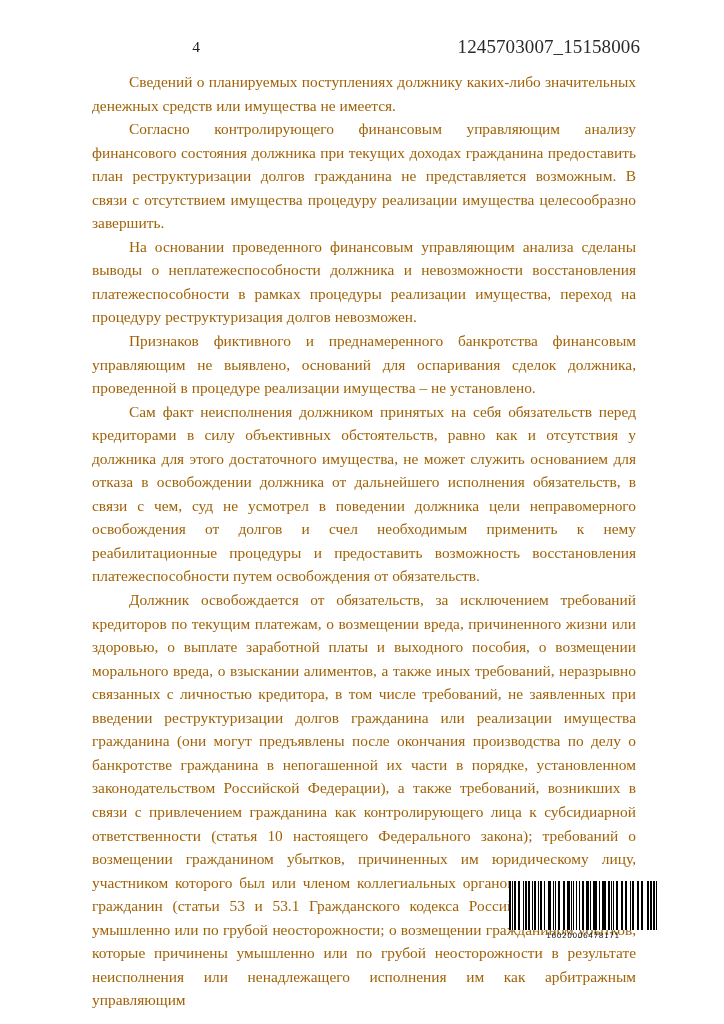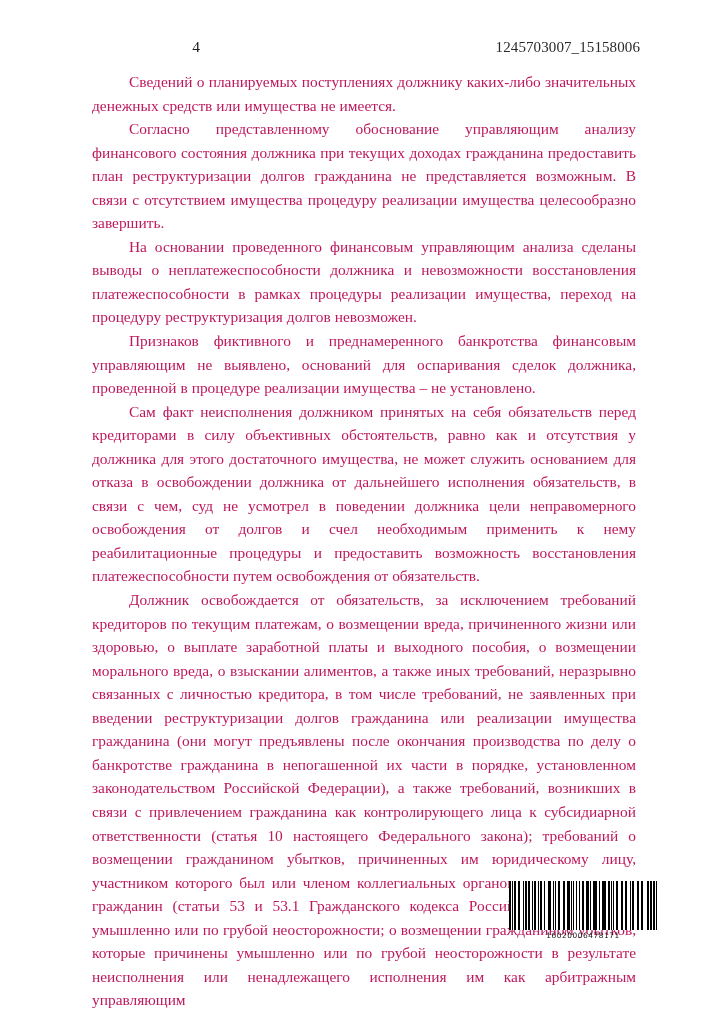--- a/index.html
+++ b/index.html
@@ -39,42 +39,42 @@
     left: 0;
     width: 208px;
     text-align: center;
     font-size: 15.5px;
     line-height: 18px;
     color: #1b1b1b;
   }
   .header-doc-id {
     position: absolute;
     right: -4px;
-    font-size: 15px;
+    font-size: 19px;
     line-height: 18px;
     letter-spacing: 0.1px;
     color: #2a2a2a;
     white-space: nowrap;
   }
 
   
   .doc-body {
     position: absolute;
     left: 92px;
     top: 70px;
     width: 544px;
   }
   .doc-paragraph {
     margin: 0;
     text-align: justify;
     text-justify: inter-word;
     text-indent: 37px;
     font-size: 15.4px;
     line-height: 23.55px;
-    color: #be185d;
+    color: #a16207;
     hyphens: none;
     word-spacing: 0.1px;
   }
   .doc-paragraph:last-child {
     text-align: justify;
   }
 
   
   .barcode-block {
     position: absolute;
@@ -104,21 +104,21 @@
 
 <div class="page">
 
   <div class="page-header">
     <div class="header-page-number">4</div>
     <div class="header-doc-id">1245703007_15158006</div>
   </div>
 
   <div class="doc-body">
     <p class="doc-paragraph">Сведений о планируемых поступлениях должнику каких-либо значительных денежных средств или имущества не имеется.</p>
-    <p class="doc-paragraph">Согласно представленному обоснование управляющим анализу финансового состояния должника при текущих доходах гражданина предоставить план реструктуризации долгов гражданина не представляется возможным. В связи с отсутствием имущества процедуру реализации имущества целесообразно завершить.</p>
+    <p class="doc-paragraph">Согласно контролирующего финансовым управляющим анализу финансового состояния должника при текущих доходах гражданина предоставить план реструктуризации долгов гражданина не представляется возможным. В связи с отсутствием имущества процедуру реализации имущества целесообразно завершить.</p>
     <p class="doc-paragraph">На основании проведенного финансовым управляющим анализа сделаны выводы о неплатежеспособности должника и невозможности восстановления платежеспособности в рамках процедуры реализации имущества, переход на процедуру реструктуризация долгов невозможен.</p>
     <p class="doc-paragraph">Признаков фиктивного и преднамеренного банкротства финансовым управляющим не выявлено, оснований для оспаривания сделок должника, проведенной в процедуре реализации имущества – не установлено.</p>
     <p class="doc-paragraph">Сам факт неисполнения должником принятых на себя обязательств перед кредиторами в силу объективных обстоятельств, равно как и отсутствия у должника для этого достаточного имущества, не может служить основанием для отказа в освобождении должника от дальнейшего исполнения обязательств, в связи с чем, суд не усмотрел в поведении должника цели неправомерного освобождения от долгов и счел необходимым применить к нему реабилитационные процедуры и предоставить возможность восстановления платежеспособности путем освобождения от обязательств.</p>
     <p class="doc-paragraph">Должник освобождается от обязательств, за исключением требований кредиторов по текущим платежам, о возмещении вреда, причиненного жизни или здоровью, о выплате заработной платы и выходного пособия, о возмещении морального вреда, о взыскании алиментов, а также иных требований, неразрывно связанных с личностью кредитора, в том числе требований, не заявленных при введении реструктуризации долгов гражданина или реализации имущества гражданина (они могут предъявлены после окончания производства по делу о банкротстве гражданина в непогашенной их части в порядке, установленном законодательством Российской Федерации), а также требований, возникших в связи с привлечением гражданина как контролирующего лица к субсидиарной ответственности (статья 10 настоящего Федерального закона); требований о возмещении гражданином убытков, причиненных им юридическому лицу, участником которого был или членом коллегиальных органов которого являлся гражданин (статьи 53 и 53.1 Гражданского кодекса Российской Федерации), умышленно или по грубой неосторожности; о возмещении гражданином убытков, которые причинены умышленно или по грубой неосторожности в результате неисполнения или ненадлежащего исполнения им как арбитражным управляющим</p>
   </div>
 
   <div class="barcode-block">
     <div class="barcode-bars" id="barcode-bars" style="background-image: linear-gradient(to right, rgb(0, 0, 0) 0%, rgb(0, 0, 0) 0.6024%, rgb(0, 0, 0) 0.6024%, rgb(0, 0, 0) 1.2048%, rgb(255, 255, 255) 1.2048%, rgb(255, 255, 255) 1.8072%, rgb(0, 0, 0) 1.8072%, rgb(0, 0, 0) 2.4096%, rgb(255, 255, 255) 2.4096%, rgb(255, 255, 255) 3.012%, rgb(255, 255, 255) 3.012%, rgb(255, 255, 255) 3.6145%, rgb(0, 0, 0) 3.6145%, rgb(0, 0, 0) 4.2169%, rgb(0, 0, 0) 4.2169%, rgb(0, 0, 0) 4.8193%, rgb(255, 255, 255) 4.8193%, rgb(255, 255, 255) 5.4217%, rgb(255, 255, 255) 5.4217%, rgb(255, 255, 255) 6.0241%, rgb(0, 0, 0) 6.0241%, rgb(0, 0, 0) 6.6265%, rgb(0, 0, 0) 6.6265%, rgb(0, 0, 0) 7.2289%, rgb(255, 255, 255) 7.2289%, rgb(255, 255, 255) 7.8313%, rgb(0, 0, 0) 7.8313%, rgb(0, 0, 0) 8.4337%, rgb(255, 255, 255) 8.4337%, rgb(255, 255, 255) 9.0361%, rgb(255, 255, 255) 9.0361%, rgb(255, 255, 255) 9.6386%, rgb(0, 0, 0) 9.6386%, rgb(0, 0, 0) 10.241%, rgb(255, 255, 255) 10.241%, rgb(255, 255, 255) 10.8434%, rgb(0, 0, 0) 10.8434%, rgb(0, 0, 0) 11.4458%, rgb(0, 0, 0) 11.4458%, rgb(0, 0, 0) 12.0482%, rgb(255, 255, 255) 12.0482%, rgb(255, 255, 255) 12.6506%, rgb(0, 0, 0) 12.6506%, rgb(0, 0, 0) 13.253%, rgb(0, 0, 0) 13.253%, rgb(0, 0, 0) 13.8554%, rgb(0, 0, 0) 13.8554%, rgb(0, 0, 0) 14.4578%, rgb(255, 255, 255) 14.4578%, rgb(255, 255, 255) 15.0602%, rgb(255, 255, 255) 15.0602%, rgb(255, 255, 255) 15.6627%, rgb(0, 0, 0) 15.6627%, rgb(0, 0, 0) 16.2651%, rgb(255, 255, 255) 16.2651%, rgb(255, 255, 255) 16.8675%, rgb(0, 0, 0) 16.8675%, rgb(0, 0, 0) 17.4699%, rgb(0, 0, 0) 17.4699%, rgb(0, 0, 0) 18.0723%, rgb(255, 255, 255) 18.0723%, rgb(255, 255, 255) 18.6747%, rgb(255, 255, 255) 18.6747%, rgb(255, 255, 255) 19.2771%, rgb(0, 0, 0) 19.2771%, rgb(0, 0, 0) 19.8795%, rgb(0, 0, 0) 19.8795%, rgb(0, 0, 0) 20.4819%, rgb(255, 255, 255) 20.4819%, rgb(255, 255, 255) 21.0843%, rgb(0, 0, 0) 21.0843%, rgb(0, 0, 0) 21.6867%, rgb(0, 0, 0) 21.6867%, rgb(0, 0, 0) 22.2892%, rgb(255, 255, 255) 22.2892%, rgb(255, 255, 255) 22.8916%, rgb(255, 255, 255) 22.8916%, rgb(255, 255, 255) 23.494%, rgb(0, 0, 0) 23.494%, rgb(0, 0, 0) 24.0964%, rgb(255, 255, 255) 24.0964%, rgb(255, 255, 255) 24.6988%, rgb(0, 0, 0) 24.6988%, rgb(0, 0, 0) 25.3012%, rgb(255, 255, 255) 25.3012%, rgb(255, 255, 255) 25.9036%, rgb(255, 255, 255) 25.9036%, rgb(255, 255, 255) 26.506%, rgb(0, 0, 0) 26.506%, rgb(0, 0, 0) 27.1084%, rgb(0, 0, 0) 27.1084%, rgb(0, 0, 0) 27.7108%, rgb(0, 0, 0) 27.7108%, rgb(0, 0, 0) 28.3133%, rgb(255, 255, 255) 28.3133%, rgb(255, 255, 255) 28.9157%, rgb(255, 255, 255) 28.9157%, rgb(255, 255, 255) 29.5181%, rgb(0, 0, 0) 29.5181%, rgb(0, 0, 0) 30.1205%, rgb(0, 0, 0) 30.1205%, rgb(0, 0, 0) 30.7229%, rgb(255, 255, 255) 30.7229%, rgb(255, 255, 255) 31.3253%, rgb(0, 0, 0) 31.3253%, rgb(0, 0, 0) 31.9277%, rgb(255, 255, 255) 31.9277%, rgb(255, 255, 255) 32.5301%, rgb(255, 255, 255) 32.5301%, rgb(255, 255, 255) 33.1325%, rgb(0, 0, 0) 33.1325%, rgb(0, 0, 0) 33.7349%, rgb(0, 0, 0) 33.7349%, rgb(0, 0, 0) 34.3373%, rgb(255, 255, 255) 34.3373%, rgb(255, 255, 255) 34.9398%, rgb(255, 255, 255) 34.9398%, rgb(255, 255, 255) 35.5422%, rgb(0, 0, 0) 35.5422%, rgb(0, 0, 0) 36.1446%, rgb(255, 255, 255) 36.1446%, rgb(255, 255, 255) 36.747%, rgb(0, 0, 0) 36.747%, rgb(0, 0, 0) 37.3494%, rgb(0, 0, 0) 37.3494%, rgb(0, 0, 0) 37.9518%, rgb(255, 255, 255) 37.9518%, rgb(255, 255, 255) 38.5542%, rgb(255, 255, 255) 38.5542%, rgb(255, 255, 255) 39.1566%, rgb(0, 0, 0) 39.1566%, rgb(0, 0, 0) 39.759%, rgb(0, 0, 0) 39.759%, rgb(0, 0, 0) 40.3614%, rgb(0, 0, 0) 40.3614%, rgb(0, 0, 0) 40.9639%, rgb(255, 255, 255) 40.9639%, rgb(255, 255, 255) 41.5663%, rgb(0, 0, 0) 41.5663%, rgb(0, 0, 0) 42.1687%, rgb(0, 0, 0) 42.1687%, rgb(0, 0, 0) 42.7711%, rgb(255, 255, 255) 42.7711%, rgb(255, 255, 255) 43.3735%, rgb(0, 0, 0) 43.3735%, rgb(0, 0, 0) 43.9759%, rgb(255, 255, 255) 43.9759%, rgb(255, 255, 255) 44.5783%, rgb(255, 255, 255) 44.5783%, rgb(255, 255, 255) 45.1807%, rgb(0, 0, 0) 45.1807%, rgb(0, 0, 0) 45.7831%, rgb(255, 255, 255) 45.7831%, rgb(255, 255, 255) 46.3855%, rgb(255, 255, 255) 46.3855%, rgb(255, 255, 255) 46.988%, rgb(0, 0, 0) 46.988%, rgb(0, 0, 0) 47.5904%, rgb(0, 0, 0) 47.5904%, rgb(0, 0, 0) 48.1928%, rgb(255, 255, 255) 48.1928%, rgb(255, 255, 255) 48.7952%, rgb(255, 255, 255) 48.7952%, rgb(255, 255, 255) 49.3976%, rgb(0, 0, 0) 49.3976%, rgb(0, 0, 0) 50%, rgb(0, 0, 0) 50%, rgb(0, 0, 0) 50.6024%, rgb(255, 255, 255) 50.6024%, rgb(255, 255, 255) 51.2048%, rgb(255, 255, 255) 51.2048%, rgb(255, 255, 255) 51.8072%, rgb(0, 0, 0) 51.8072%, rgb(0, 0, 0) 52.4096%, rgb(255, 255, 255) 52.4096%, rgb(255, 255, 255) 53.012%, rgb(0, 0, 0) 53.012%, rgb(0, 0, 0) 53.6145%, rgb(0, 0, 0) 53.6145%, rgb(0, 0, 0) 54.2169%, rgb(255, 255, 255) 54.2169%, rgb(255, 255, 255) 54.8193%, rgb(0, 0, 0) 54.8193%, rgb(0, 0, 0) 55.4217%, rgb(255, 255, 255) 55.4217%, rgb(255, 255, 255) 56.0241%, rgb(255, 255, 255) 56.0241%, rgb(255, 255, 255) 56.6265%, rgb(0, 0, 0) 56.6265%, rgb(0, 0, 0) 57.2289%, rgb(0, 0, 0) 57.2289%, rgb(0, 0, 0) 57.8313%, rgb(255, 255, 255) 57.8313%, rgb(255, 255, 255) 58.4337%, rgb(0, 0, 0) 58.4337%, rgb(0, 0, 0) 59.0361%, rgb(0, 0, 0) 59.0361%, rgb(0, 0, 0) 59.6386%, rgb(255, 255, 255) 59.6386%, rgb(255, 255, 255) 60.241%, rgb(255, 255, 255) 60.241%, rgb(255, 255, 255) 60.8434%, rgb(0, 0, 0) 60.8434%, rgb(0, 0, 0) 61.4458%, rgb(255, 255, 255) 61.4458%, rgb(255, 255, 255) 62.0482%, rgb(255, 255, 255) 62.0482%, rgb(255, 255, 255) 62.6506%, rgb(0, 0, 0) 62.6506%, rgb(0, 0, 0) 63.253%, rgb(0, 0, 0) 63.253%, rgb(0, 0, 0) 63.8554%, rgb(255, 255, 255) 63.8554%, rgb(255, 255, 255) 64.4578%, rgb(0, 0, 0) 64.4578%, rgb(0, 0, 0) 65.0602%, rgb(0, 0, 0) 65.0602%, rgb(0, 0, 0) 65.6627%, rgb(255, 255, 255) 65.6627%, rgb(255, 255, 255) 66.2651%, rgb(255, 255, 255) 66.2651%, rgb(255, 255, 255) 66.8675%, rgb(0, 0, 0) 66.8675%, rgb(0, 0, 0) 67.4699%, rgb(0, 0, 0) 67.4699%, rgb(0, 0, 0) 68.0723%, rgb(255, 255, 255) 68.0723%, rgb(255, 255, 255) 68.6747%, rgb(0, 0, 0) 68.6747%, rgb(0, 0, 0) 69.2771%, rgb(0, 0, 0) 69.2771%, rgb(0, 0, 0) 69.8795%, rgb(255, 255, 255) 69.8795%, rgb(255, 255, 255) 70.4819%, rgb(0, 0, 0) 70.4819%, rgb(0, 0, 0) 71.0843%, rgb(255, 255, 255) 71.0843%, rgb(255, 255, 255) 71.6867%, rgb(255, 255, 255) 71.6867%, rgb(255, 255, 255) 72.2892%, rgb(0, 0, 0) 72.2892%, rgb(0, 0, 0) 72.8916%, rgb(0, 0, 0) 72.8916%, rgb(0, 0, 0) 73.494%, rgb(255, 255, 255) 73.494%, rgb(255, 255, 255) 74.0964%, rgb(255, 255, 255) 74.0964%, rgb(255, 255, 255) 74.6988%, rgb(0, 0, 0) 74.6988%, rgb(0, 0, 0) 75.3012%, rgb(255, 255, 255) 75.3012%, rgb(255, 255, 255) 75.9036%, rgb(0, 0, 0) 75.9036%, rgb(0, 0, 0) 76.506%, rgb(0, 0, 0) 76.506%, rgb(0, 0, 0) 77.1084%, rgb(255, 255, 255) 77.1084%, rgb(255, 255, 255) 77.7108%, rgb(255, 255, 255) 77.7108%, rgb(255, 255, 255) 78.3133%, rgb(0, 0, 0) 78.3133%, rgb(0, 0, 0) 78.9157%, rgb(0, 0, 0) 78.9157%, rgb(0, 0, 0) 79.5181%, rgb(255, 255, 255) 79.5181%, rgb(255, 255, 255) 80.1205%, rgb(0, 0, 0) 80.1205%, rgb(0, 0, 0) 80.7229%, rgb(255, 255, 255) 80.7229%, rgb(255, 255, 255) 81.3253%, rgb(255, 255, 255) 81.3253%, rgb(255, 255, 255) 81.9277%, rgb(0, 0, 0) 81.9277%, rgb(0, 0, 0) 82.5301%, rgb(255, 255, 255) 82.5301%, rgb(255, 255, 255) 83.1325%, rgb(0, 0, 0) 83.1325%, rgb(0, 0, 0) 83.7349%, rgb(0, 0, 0) 83.7349%, rgb(0, 0, 0) 84.3373%, rgb(255, 255, 255) 84.3373%, rgb(255, 255, 255) 84.9398%, rgb(255, 255, 255) 84.9398%, rgb(255, 255, 255) 85.5422%, rgb(0, 0, 0) 85.5422%, rgb(0, 0, 0) 86.1446%, rgb(255, 255, 255) 86.1446%, rgb(255, 255, 255) 86.747%, rgb(0, 0, 0) 86.747%, rgb(0, 0, 0) 87.3494%, rgb(0, 0, 0) 87.3494%, rgb(0, 0, 0) 87.9518%, rgb(255, 255, 255) 87.9518%, rgb(255, 255, 255) 88.5542%, rgb(255, 255, 255) 88.5542%, rgb(255, 255, 255) 89.1566%, rgb(0, 0, 0) 89.1566%, rgb(0, 0, 0) 89.759%, rgb(0, 0, 0) 89.759%, rgb(0, 0, 0) 90.3614%, rgb(255, 255, 255) 90.3614%, rgb(255, 255, 255) 90.9639%, rgb(255, 255, 255) 90.9639%, rgb(255, 255, 255) 91.5663%, rgb(0, 0, 0) 91.5663%, rgb(0, 0, 0) 92.1687%, rgb(255, 255, 255) 92.1687%, rgb(255, 255, 255) 92.7711%, rgb(255, 255, 255) 92.7711%, rgb(255, 255, 255) 93.3735%, rgb(0, 0, 0) 93.3735%, rgb(0, 0, 0) 93.9759%, rgb(0, 0, 0) 93.9759%, rgb(0, 0, 0) 94.5783%, rgb(255, 255, 255) 94.5783%, rgb(255, 255, 255) 95.1807%, rgb(0, 0, 0) 95.1807%, rgb(0, 0, 0) 95.7831%, rgb(0, 0, 0) 95.7831%, rgb(0, 0, 0) 96.3855%, rgb(255, 255, 255) 96.3855%, rgb(255, 255, 255) 96.988%, rgb(255, 255, 255) 96.988%, rgb(255, 255, 255) 97.5904%, rgb(0, 0, 0) 97.5904%, rgb(0, 0, 0) 98.1928%, rgb(0, 0, 0) 98.1928%, rgb(0, 0, 0) 98.7952%, rgb(255, 255, 255) 98.7952%, rgb(255, 255, 255) 99.3976%, rgb(0, 0, 0) 99.3976%, rgb(0, 0, 0) 100%);"></div>
     <div class="barcode-number">16020006478171</div>
   </div>

